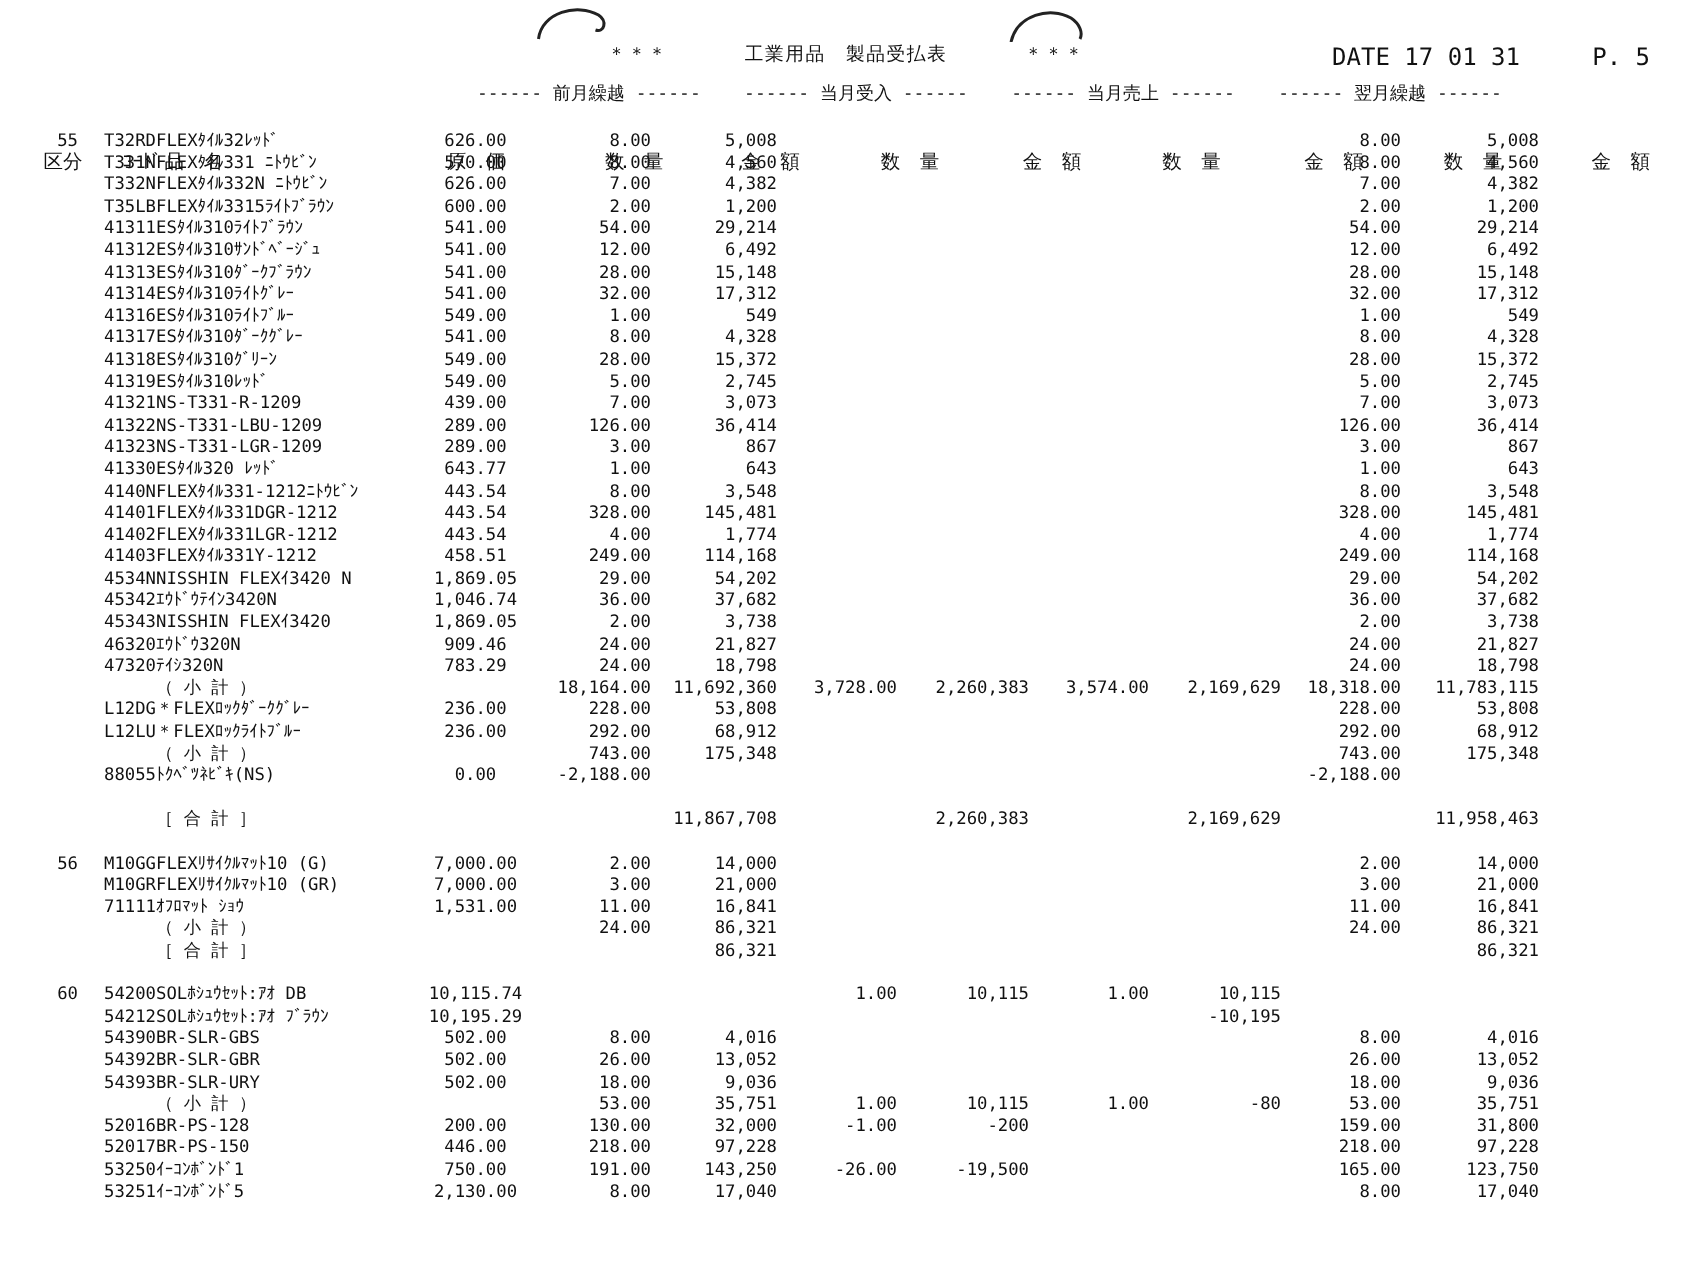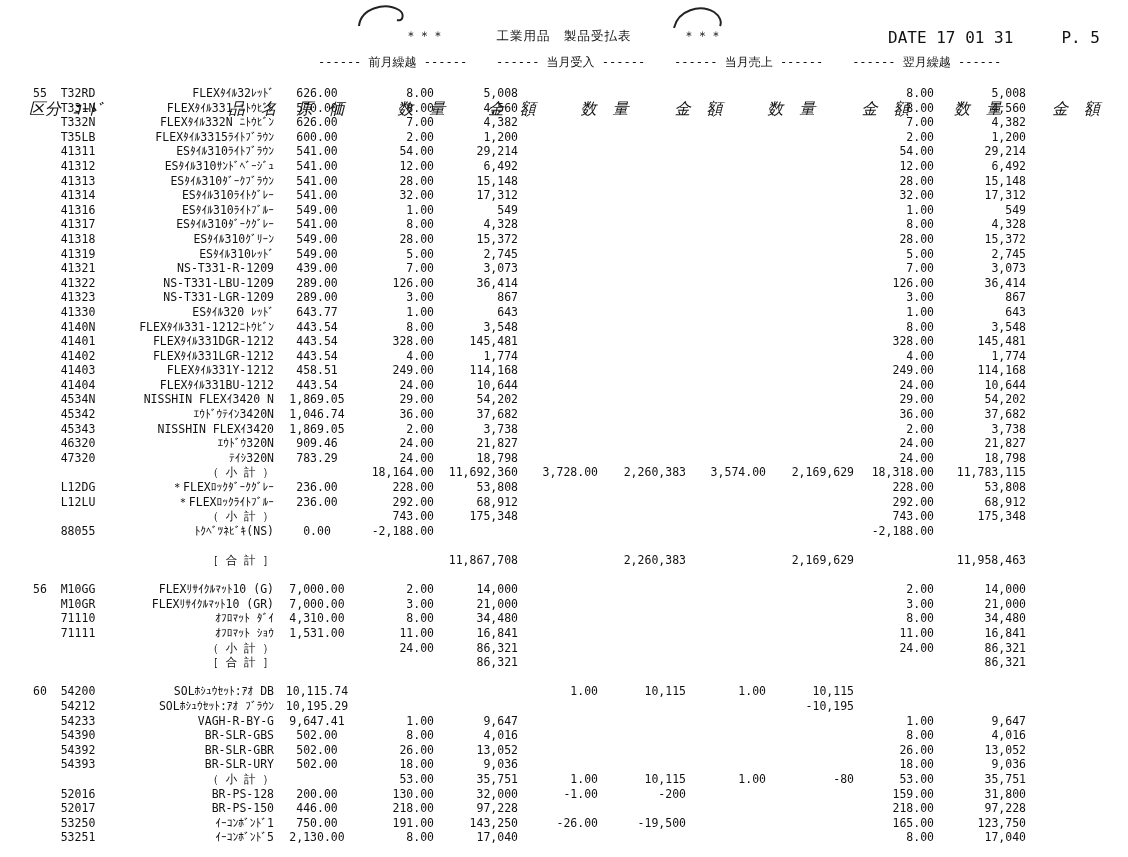--- a/index.html
+++ b/index.html
@@ -37,23 +37,23 @@
     border-collapse:collapse;
     font-size:11.5px;
     line-height:14.6px;
   }
   table.rows td{
     padding:0;
     white-space:pre;
     vertical-align:top;
     height:14.6px;
   }
-  .c-div   {width:24px;  text-align:center;margin-top:33px;}
-  .c-code  {width:52px;  text-align:center;}
-  .c-name  {width:170px; text-align:right;}
+  .c-div   {width:24px;  text-align:right;margin-top:33px;}
+  .c-code  {width:52px;  text-align:right;}
+  .c-name  {width:170px; text-align:left;}
   .c-price {width:86px;  text-align:center; padding-right:10px;}
   .c-q1    {width:74px;  text-align:right; padding-right:8px;}
   .c-a1    {width:84px;  text-align:right; padding-right:14px;}
   .c-q2    {width:80px;  text-align:right; padding-right:8px;}
   .c-a2    {width:88px;  text-align:right; padding-right:14px;}
   .c-q3    {width:80px;  text-align:right; padding-right:8px;}
   .c-a3    {width:88px;  text-align:right; padding-right:14px;}
   .c-q4    {width:80px;  text-align:right; padding-right:8px;}
   .c-a4    {width:92px;  text-align:right; padding-right:0px;}
 
@@ -72,21 +72,21 @@
     <path d="M2 24 C6 6, 28 0, 42 8 C48 12, 50 18, 48 22" fill="none" stroke="#222" stroke-width="2"></path>
   </svg>
 
   <div class="hdr-title"><span>＊＊＊</span>      <span>工業用品　製品受払表</span>      <span>＊＊＊</span></div>
 
   <div class="hdr-date"><span>DATE 17 01 31</span>     <span>P. 5</span></div>
 
   <div class="grp-line" style="text-indent:290px;">------ 前月繰越 ------    ------ 当月受入 ------    ------ 当月売上 ------    ------ 翌月繰越 ------</div>
 
   <div class="col-line">
-    <table style="border-collapse:collapse;font-size:16px;font-style:italic;"><tbody><tr>
+    <table style="border-collapse:collapse;font-size:13px;"><tbody><tr>
       <td class="c-div">区分</td>
       <td class="c-code">ｺｰﾄﾞ</td>
       <td class="c-name">品　名</td>
       <td class="c-price">原　価</td>
       <td class="c-q1">数　量</td>
       <td class="c-a1">金　額</td>
       <td class="c-q2">数　量</td>
       <td class="c-a2">金　額</td>
       <td class="c-q3">数　量</td>
       <td class="c-a3">金　額</td>
@@ -372,34 +372,20 @@
           <td class="c-a1">114,168</td>
           <td class="c-q2"></td>
           <td class="c-a2"></td>
           <td class="c-q3"></td>
           <td class="c-a3"></td>
           <td class="c-q4">249.00</td>
           <td class="c-a4">114,168</td>
         </tr>
         <tr>
           <td class="c-div"></td>
-          <td class="c-code">41404</td>
-          <td class="c-name">FLEXﾀｲﾙ331BU-1212</td>
-          <td class="c-price">443.54</td>
-          <td class="c-q1">24.00</td>
-          <td class="c-a1">10,644</td>
-          <td class="c-q2"></td>
-          <td class="c-a2"></td>
-          <td class="c-q3"></td>
-          <td class="c-a3"></td>
-          <td class="c-q4">24.00</td>
-          <td class="c-a4">10,644</td>
-        </tr>
-        <tr>
-          <td class="c-div"></td>
           <td class="c-code">4534N</td>
           <td class="c-name">NISSHIN FLEXｲ3420 N</td>
           <td class="c-price">1,869.05</td>
           <td class="c-q1">29.00</td>
           <td class="c-a1">54,202</td>
           <td class="c-q2"></td>
           <td class="c-a2"></td>
           <td class="c-q3"></td>
           <td class="c-a3"></td>
           <td class="c-q4">29.00</td>
@@ -571,34 +557,20 @@
           <td class="c-name">FLEXﾘｻｲｸﾙﾏｯﾄ10 (GR)</td>
           <td class="c-price">7,000.00</td>
           <td class="c-q1">3.00</td>
           <td class="c-a1">21,000</td>
           <td class="c-q2"></td>
           <td class="c-a2"></td>
           <td class="c-q3"></td>
           <td class="c-a3"></td>
           <td class="c-q4">3.00</td>
           <td class="c-a4">21,000</td>
-        </tr>
-        <tr>
-          <td class="c-div"></td>
-          <td class="c-code">71110</td>
-          <td class="c-name">ｵﾌﾛﾏｯﾄ ﾀﾞｲ</td>
-          <td class="c-price">4,310.00</td>
-          <td class="c-q1">8.00</td>
-          <td class="c-a1">34,480</td>
-          <td class="c-q2"></td>
-          <td class="c-a2"></td>
-          <td class="c-q3"></td>
-          <td class="c-a3"></td>
-          <td class="c-q4">8.00</td>
-          <td class="c-a4">34,480</td>
         </tr>
         <tr>
           <td class="c-div"></td>
           <td class="c-code">71111</td>
           <td class="c-name">ｵﾌﾛﾏｯﾄ ｼｮｳ</td>
           <td class="c-price">1,531.00</td>
           <td class="c-q1">11.00</td>
           <td class="c-a1">16,841</td>
           <td class="c-q2"></td>
           <td class="c-a2"></td>
@@ -661,34 +633,20 @@
           <td class="c-a1"></td>
           <td class="c-q2"></td>
           <td class="c-a2"></td>
           <td class="c-q3"></td>
           <td class="c-a3">-10,195</td>
           <td class="c-q4"></td>
           <td class="c-a4"></td>
         </tr>
         <tr>
           <td class="c-div"></td>
-          <td class="c-code">54233</td>
-          <td class="c-name">VAGH-R-BY-G</td>
-          <td class="c-price">9,647.41</td>
-          <td class="c-q1">1.00</td>
-          <td class="c-a1">9,647</td>
-          <td class="c-q2"></td>
-          <td class="c-a2"></td>
-          <td class="c-q3"></td>
-          <td class="c-a3"></td>
-          <td class="c-q4">1.00</td>
-          <td class="c-a4">9,647</td>
-        </tr>
-        <tr>
-          <td class="c-div"></td>
           <td class="c-code">54390</td>
           <td class="c-name">BR-SLR-GBS</td>
           <td class="c-price">502.00</td>
           <td class="c-q1">8.00</td>
           <td class="c-a1">4,016</td>
           <td class="c-q2"></td>
           <td class="c-a2"></td>
           <td class="c-q3"></td>
           <td class="c-a3"></td>
           <td class="c-q4">8.00</td>

